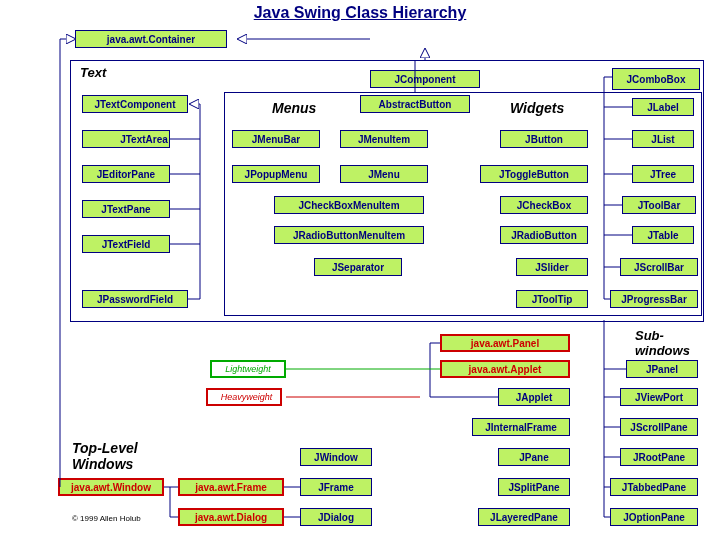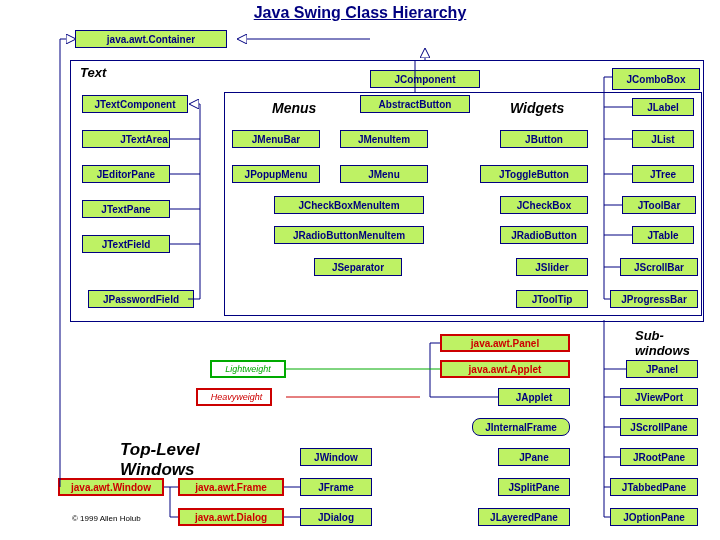--- a/index.html
+++ b/index.html
@@ -85,28 +85,28 @@
 <div class="box" style="left:370px; top:30px; width:110px; height:18px;margin-top:40px;">JComponent</div>
 
 <div style="position:absolute; left:70px; top:60px; width:632px; height:260px; border:1px solid #000080;"></div>
 <div style="position:absolute; left:224px; top:92px; width:476px; height:222px; border:1px solid #000080;"></div>
 
 <div class="section-label" style="left:80px; top:65px;">Text</div>
 <div class="section-label" style="left:272px; top:100px; font-size:14px;">Menus</div>
 <div class="section-label" style="left:510px; top:100px; font-size:14px;">Widgets</div>
 <div class="section-label" style="left:635px; top:328px; width:70px; font-size:13px; white-space:pre-line;">Sub-
 windows</div>
-<div class="section-label" style="left:72px; top:440px; width:90px; font-size:17px;margin-left:48px;">Top-Level Windows</div>
+<div class="section-label" style="left:72px; top:440px; width:90px; font-size:14px;">Top-Level Windows</div>
 
 <div class="box" style="left:82px; top:95px; width:106px; height:18px;">JTextComponent</div>
 <div class="box" style="left:82px; top:130px; width:88px; height:18px;padding-left:40px;">JTextArea</div>
 <div class="box" style="left:82px; top:165px; width:88px; height:18px;">JEditorPane</div>
 <div class="box" style="left:82px; top:200px; width:88px; height:18px;">JTextPane</div>
 <div class="box" style="left:82px; top:235px; width:88px; height:18px;">JTextField</div>
-<div class="box" style="left:82px; top:290px; width:106px; height:18px;margin-left:6px;">JPasswordField</div>
+<div class="box" style="left:82px; top:290px; width:106px; height:18px;">JPasswordField</div>
 
 <div class="box" style="left:360px; top:95px; width:110px; height:18px;">AbstractButton</div>
 <div class="box" style="left:232px; top:130px; width:88px; height:18px;">JMenuBar</div>
 <div class="box" style="left:232px; top:165px; width:88px; height:18px;">JPopupMenu</div>
 <div class="box" style="left:340px; top:130px; width:88px; height:18px;">JMenuItem</div>
 <div class="box" style="left:340px; top:165px; width:88px; height:18px;">JMenu</div>
 <div class="box" style="left:274px; top:196px; width:150px; height:18px;">JCheckBoxMenuItem</div>
 <div class="box" style="left:274px; top:226px; width:150px; height:18px;">JRadioButtonMenuItem</div>
 <div class="box" style="left:314px; top:258px; width:88px; height:18px;">JSeparator</div>
 
@@ -123,38 +123,38 @@
 <div class="box" style="left:516px; top:258px; width:72px; height:18px;">JSlider</div>
 <div class="box" style="left:620px; top:258px; width:78px; height:18px;">JScrollBar</div>
 <div class="box" style="left:516px; top:290px; width:72px; height:18px;">JToolTip</div>
 <div class="box" style="left:610px; top:290px; width:88px; height:18px;text-align:right;">JProgressBar</div>
 
 <div class="box red-border" style="left:440px; top:334px; width:130px; height:18px; color:#cc0000;">java.awt.Panel</div>
 <div class="box red-border" style="left:440px; top:360px; width:130px; height:18px; color:#cc0000;">java.awt.Applet</div>
 <div class="box" style="left:498px; top:388px; width:72px; height:18px;">JApplet</div>
 <div class="box" style="left:626px; top:360px; width:72px; height:18px;">JPanel</div>
 <div class="box" style="left:620px; top:388px; width:78px; height:18px;">JViewPort</div>
-<div class="box" style="left:472px; top:418px; width:98px; height:18px;border-radius:8px;">JInternalFrame</div>
+<div class="box" style="left:472px; top:418px; width:98px; height:18px;">JInternalFrame</div>
 <div class="box" style="left:620px; top:418px; width:78px; height:18px;">JScrollPane</div>
 <div class="box" style="left:498px; top:448px; width:72px; height:18px;">JPane</div>
 <div class="box" style="left:620px; top:448px; width:78px; height:18px;">JRootPane</div>
 <div class="box" style="left:498px; top:478px; width:72px; height:18px;">JSplitPane</div>
 <div class="box" style="left:610px; top:478px; width:88px; height:18px;">JTabbedPane</div>
 <div class="box" style="left:478px; top:508px; width:92px; height:18px;">JLayeredPane</div>
 <div class="box" style="left:610px; top:508px; width:88px; height:18px;">JOptionPane</div>
 
 <div class="box red-border" style="left:58px; top:478px; width:106px; height:18px; color:#cc0000;">java.awt.Window</div>
 <div class="box red-border" style="left:178px; top:478px; width:106px; height:18px; color:#cc0000;">java.awt.Frame</div>
 <div class="box red-border" style="left:178px; top:508px; width:106px; height:18px; color:#cc0000;">java.awt.Dialog</div>
 <div class="box" style="left:300px; top:448px; width:72px; height:18px;">JWindow</div>
 <div class="box" style="left:300px; top:478px; width:72px; height:18px;">JFrame</div>
 <div class="box" style="left:300px; top:508px; width:72px; height:18px;">JDialog</div>
 
 <div class="legend-box green-border" style="left:210px; top:360px; width:76px; height:18px; color:#00aa00;">Lightweight</div>
-<div class="legend-box red-border" style="left:196px; top:388px; width:76px; height:18px; color:#cc0000;padding-left:11px;">Heavyweight</div>
+<div class="legend-box red-border" style="left:206px; top:388px; width:76px; height:18px; color:#cc0000;padding-left:11px;">Heavyweight</div>
 
 <div class="copyright" style="left:72px; top:514px;">© 1999 Allen Holub</div>
 
 <svg class="lines">
   <defs>
     <marker id="tri" markerWidth="10" markerHeight="10" refX="9" refY="5" orient="auto">
       <path d="M0,0 L10,5 L0,10 Z" fill="white" stroke="#000080"></path>
     </marker>
   </defs>
 

